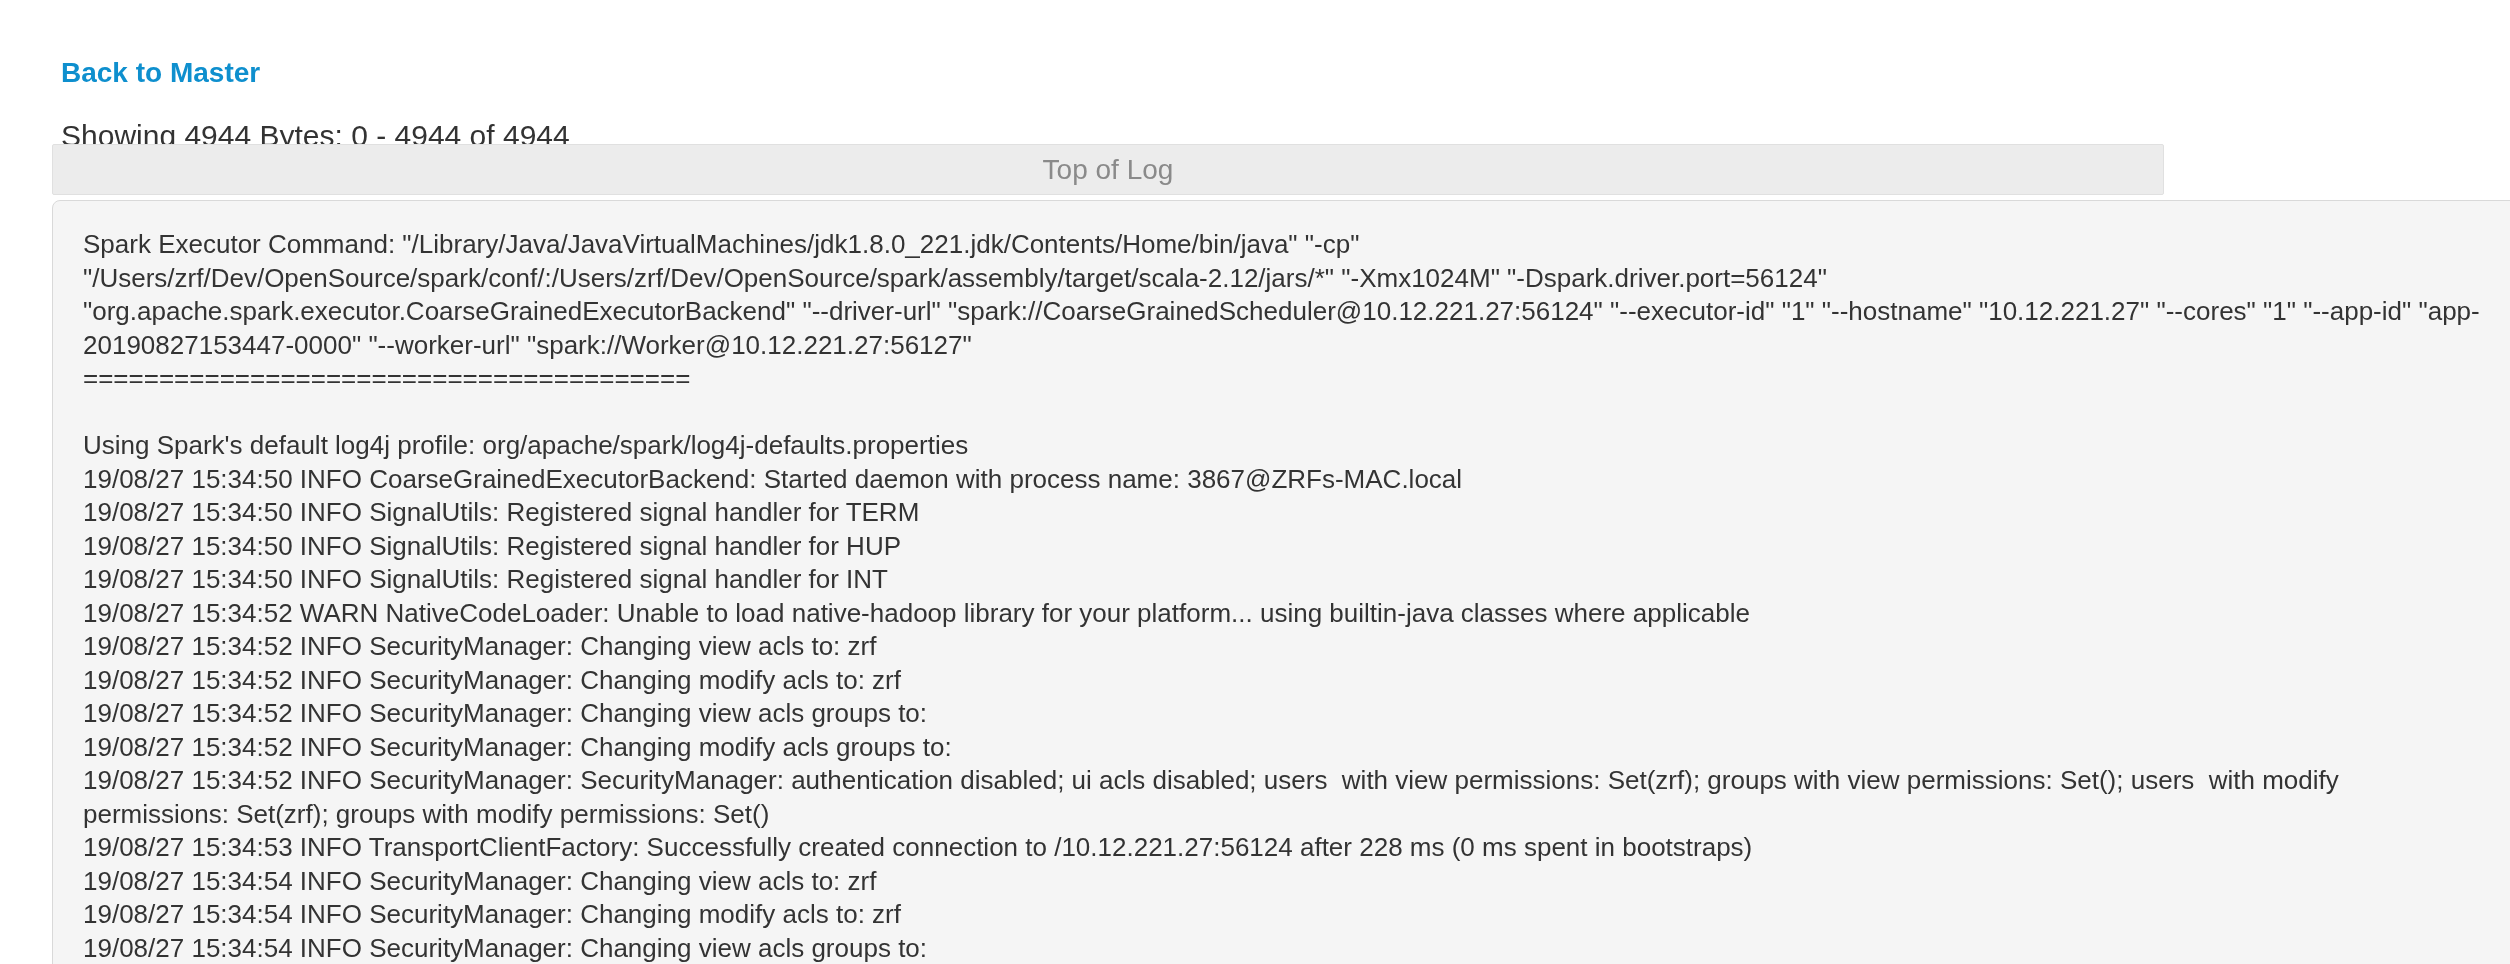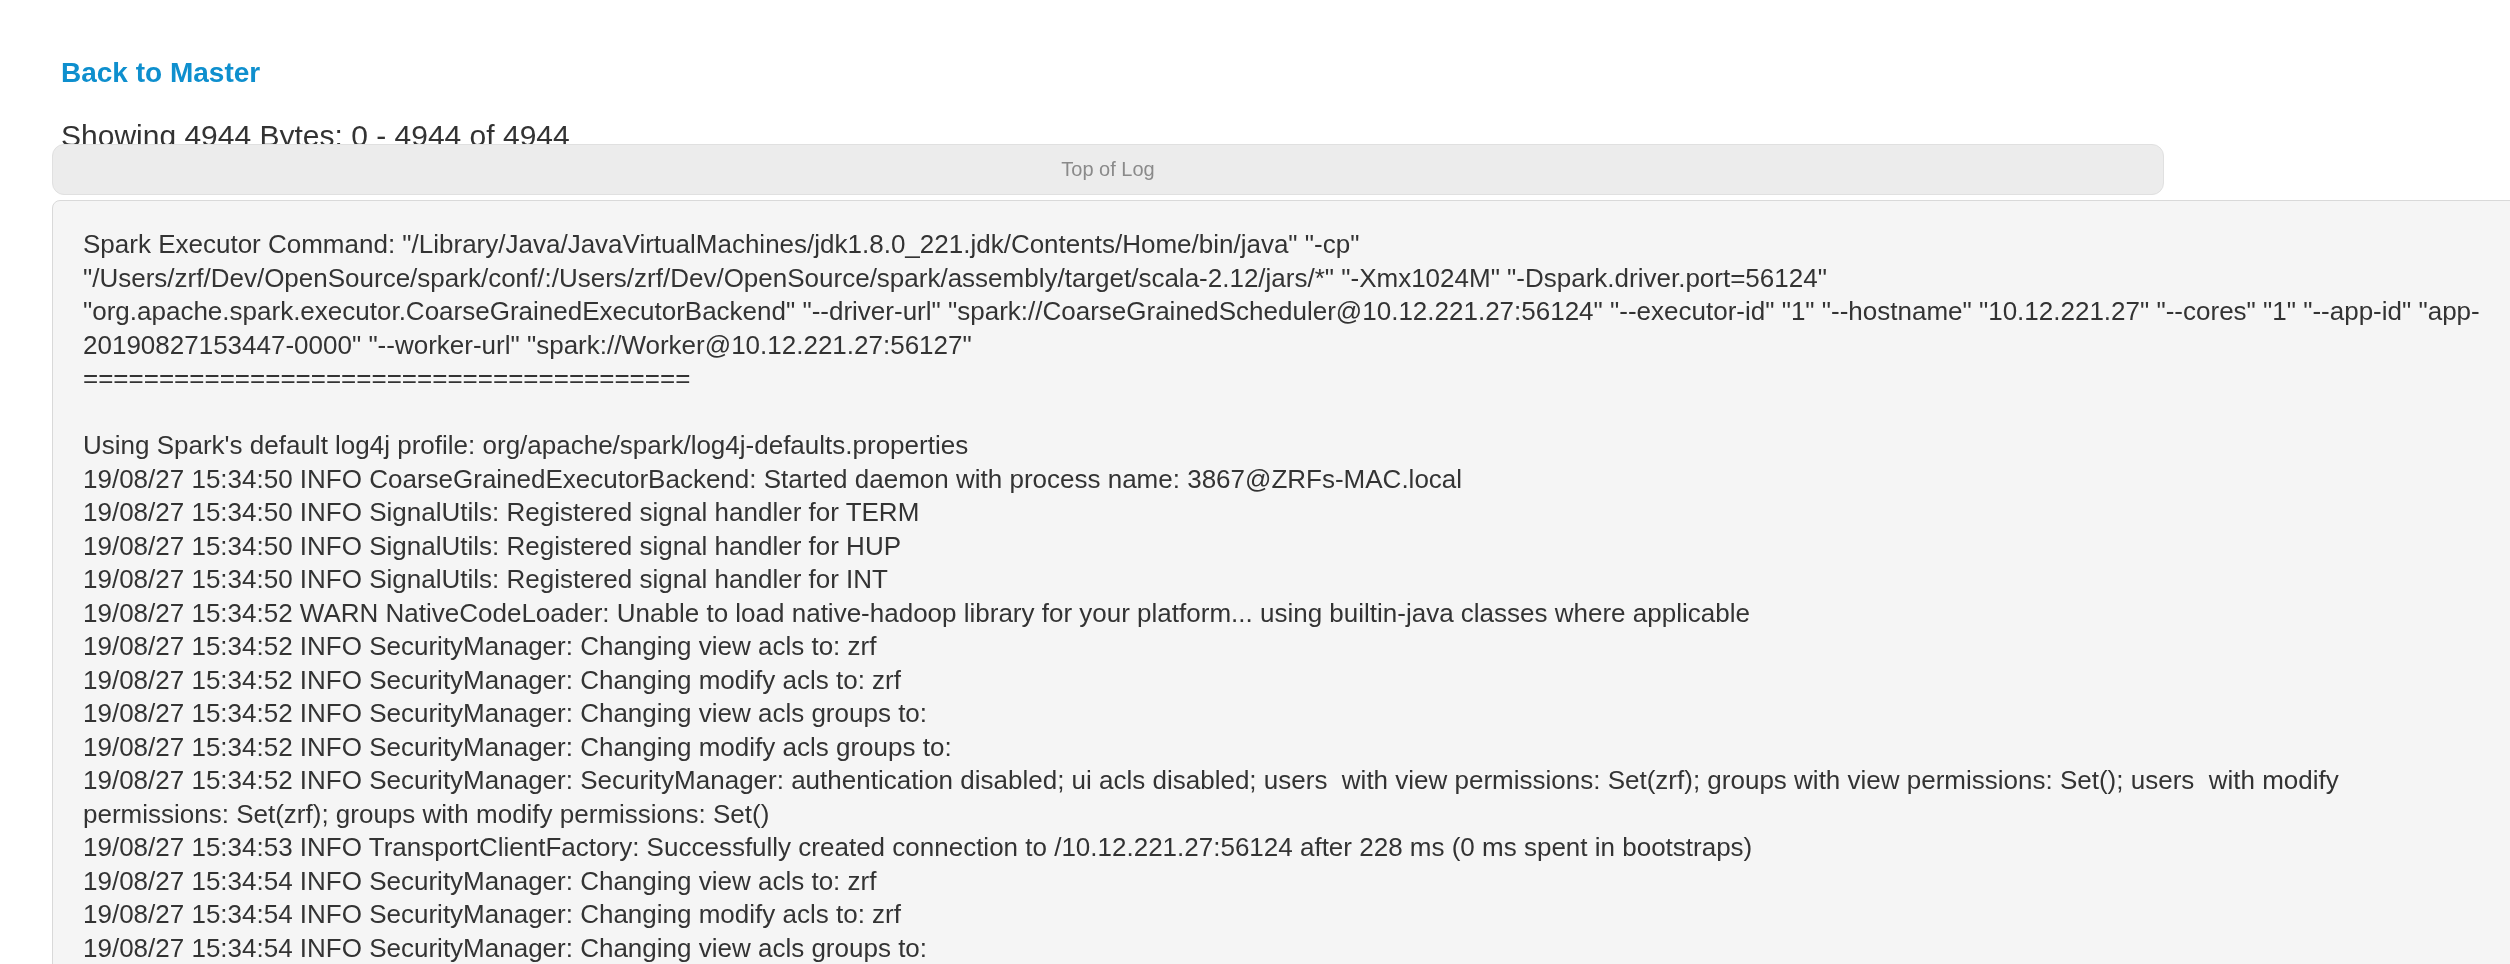--- a/index.html
+++ b/index.html
@@ -36,25 +36,25 @@
     color: #333333;
   }
   .top-of-log {
     position: absolute;
     left: 20px;
     top: 112px;
     width: 2112px;
     height: 51px;
     background: #ececec;
     border: 1px solid #e0e0e0;
-    border-radius: 12px;
+    border-radius: 2px;
     display: flex;
     align-items: center;
     justify-content: center;
-    font-size: 20px;
+    font-size: 28px;
     color: #8a8a8a;
     cursor: pointer;
   }
   .log-box {
     position: absolute;
     left: 20px;
     top: 168px;
     width: 2470px;
     height: 900px; 
     background: #f5f5f5;

